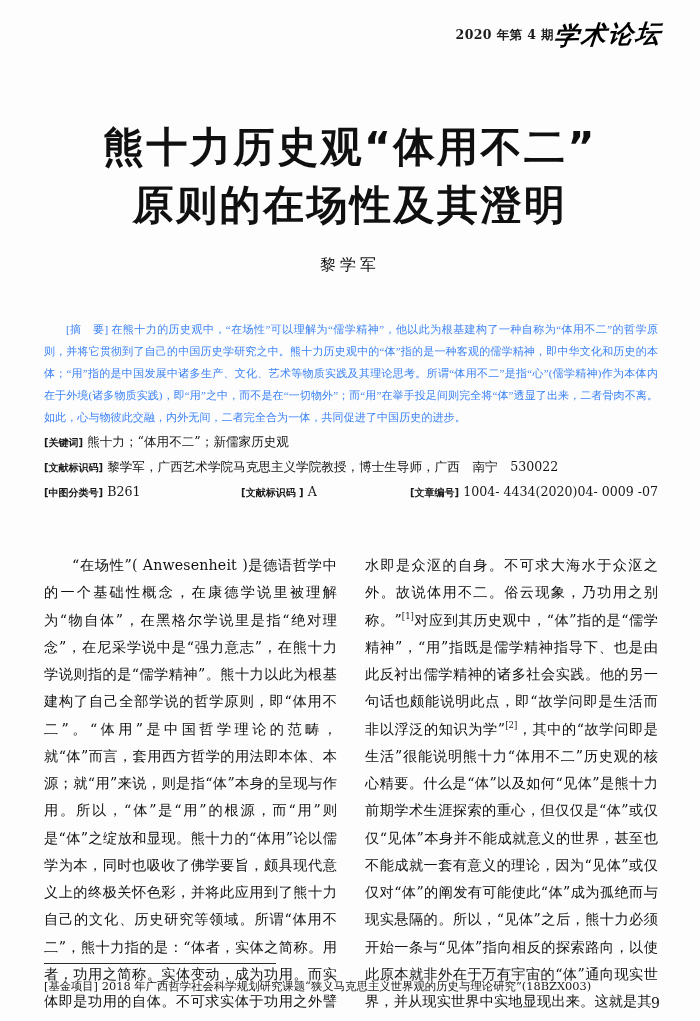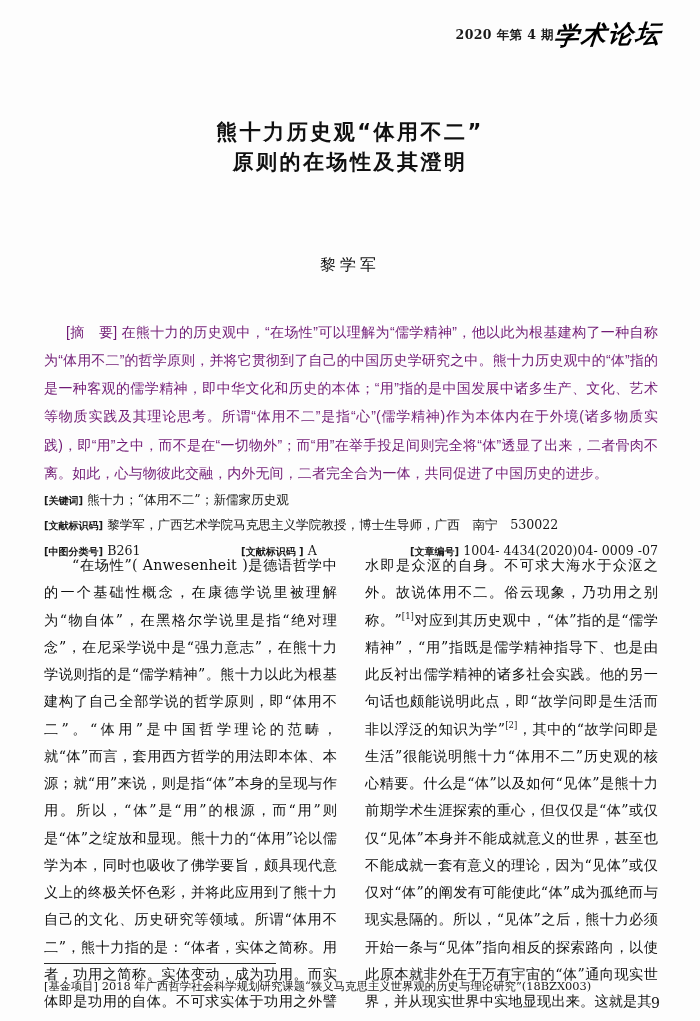--- a/index.html
+++ b/index.html
@@ -53,21 +53,21 @@
   
   .title-block {
     position: absolute;
     top: 118px;
     left: 0;
     width: 700px;
     text-align: center;
   }
   .article-title {
     font-family: "DejaVu Sans", "Liberation Sans", sans-serif;
-    font-size: 21px;
+    font-size: 41px;
     font-weight: bold;
     line-height: 1.42;
     letter-spacing: 2.5px;
     color: #101010;
     margin: 0;
   }
   .article-title .ln { display: block; }
 
   .author-line {
     position: absolute;
@@ -82,26 +82,26 @@
   }
 
   
   .meta-block {
     position: absolute;
     top: 318px;
     left: 44px;
     width: 614px;
   }
   .abstract {
-    font-family: Liberation Sans, sans-serif;
-    font-size: 14px;
+    font-family: Liberation Serif, serif;
+    font-size: 11px;
     line-height: 2.01;
     text-align: justify;
     text-justify: inter-ideograph;
-    color: #701a75;
+    color: #3b82f6;
     text-indent: 22px;
     margin: 0;
     letter-spacing: 0.1px;
   }
   .meta-row {
     font-family: "DejaVu Serif", "Liberation Serif", serif;
     font-size: 12.6px;
     line-height: 2.02;
     color: #171717;
     white-space: nowrap;

